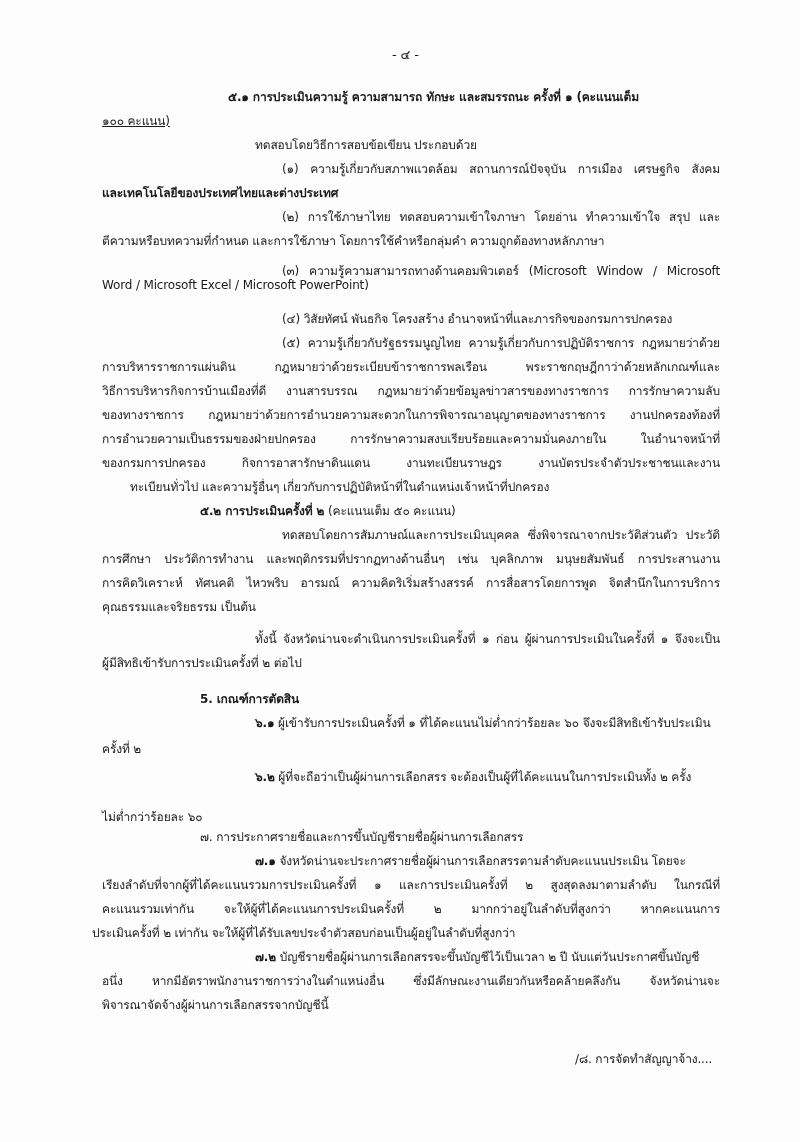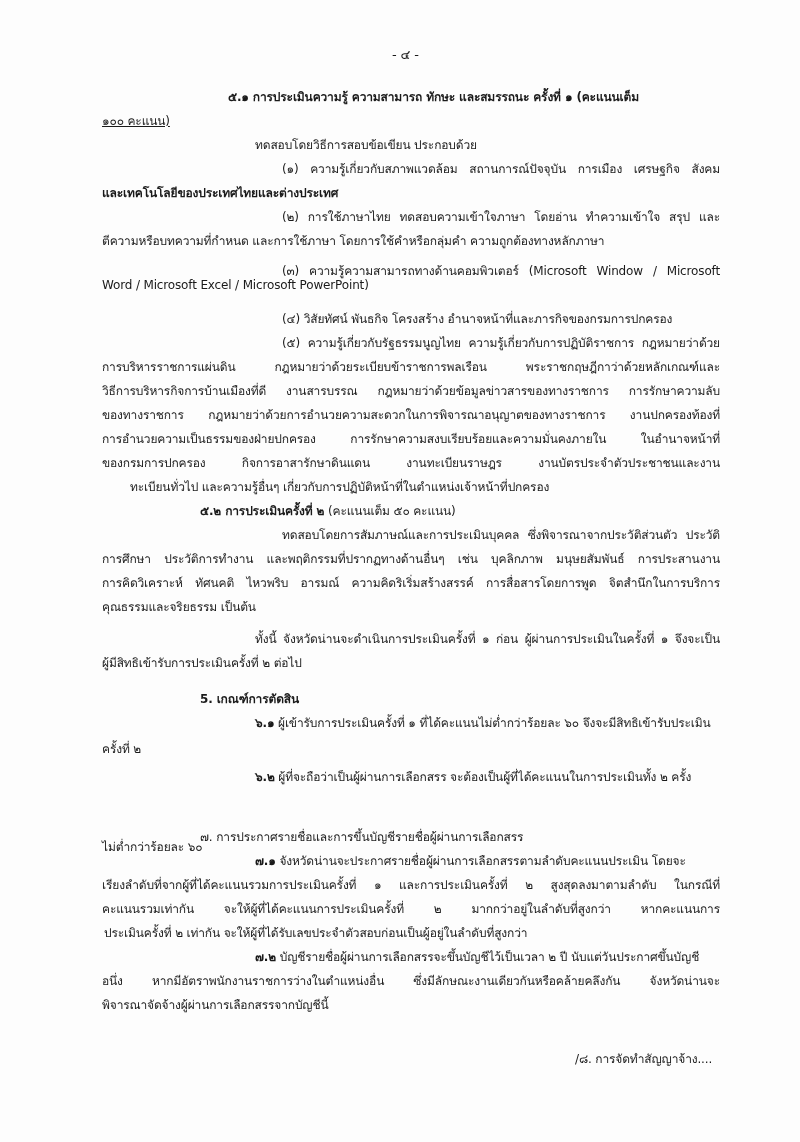--- a/index.html
+++ b/index.html
@@ -57,27 +57,27 @@
 
   <div class="line just" style="left:255px; top:630px; width:465px;">ทั้งนี้ จังหวัดน่านจะดำเนินการประเมินครั้งที่ ๑ ก่อน ผู้ผ่านการประเมินในครั้งที่ ๑ จึงจะเป็น</div>
   <div class="line" style="left:102px; top:654px;">ผู้มีสิทธิเข้ารับการประเมินครั้งที่ ๒ ต่อไป</div>
 
   <div class="line b" style="left:200px; top:690px;">5. เกณฑ์การตัดสิน</div>
 
   <div class="line" style="left:255px; top:714px; width:465px;"><span class="b">๖.๑</span><span> ผู้เข้ารับการประเมินครั้งที่ ๑ ที่ได้คะแนนไม่ต่ำกว่าร้อยละ ๖๐ จึงจะมีสิทธิเข้ารับประเมิน</span></div>
   <div class="line" style="left:102px; top:740px;">ครั้งที่ ๒</div>
 
   <div class="line" style="left:255px; top:768px; width:465px;"><span class="b">๖.๒</span><span> ผู้ที่จะถือว่าเป็นผู้ผ่านการเลือกสรร จะต้องเป็นผู้ที่ได้คะแนนในการประเมินทั้ง ๒ ครั้ง</span></div>
-  <div class="line" style="left:102px; top:838px;">ไม่ต่ำกว่าร้อยละ ๖๐</div>
+  <div class="line" style="left:102px; top:808px;">ไม่ต่ำกว่าร้อยละ ๖๐</div>
 
   <div class="line" style="left:200px; top:828px;">๗. การประกาศรายชื่อและการขึ้นบัญชีรายชื่อผู้ผ่านการเลือกสรร</div>
 
   <div class="line" style="left:255px; top:852px; width:465px;"><span class="b">๗.๑</span><span> จังหวัดน่านจะประกาศรายชื่อผู้ผ่านการเลือกสรรตามลำดับคะแนนประเมิน โดยจะ</span></div>
   <div class="line just" style="left:102px; top:876px; width:618px;">เรียงลำดับที่จากผู้ที่ได้คะแนนรวมการประเมินครั้งที่ ๑ และการประเมินครั้งที่ ๒ สูงสุดลงมาตามลำดับ ในกรณีที่</div>
   <div class="line just" style="left:102px; top:900px; width:618px;">คะแนนรวมเท่ากัน จะให้ผู้ที่ได้คะแนนการประเมินครั้งที่ ๒ มากกว่าอยู่ในลำดับที่สูงกว่า หากคะแนนการ</div>
-  <div class="line" style="left:104px; top:924px;">ประเมินครั้งที่ ๒ เท่ากัน จะให้ผู้ที่ได้รับเลขประจำตัวสอบก่อนเป็นผู้อยู่ในลำดับที่สูงกว่า</div>
+  <div class="line" style="left:92px; top:924px;">ประเมินครั้งที่ ๒ เท่ากัน จะให้ผู้ที่ได้รับเลขประจำตัวสอบก่อนเป็นผู้อยู่ในลำดับที่สูงกว่า</div>
 
   <div class="line" style="left:255px; top:948px; width:465px;"><span class="b">๗.๒</span><span> บัญชีรายชื่อผู้ผ่านการเลือกสรรจะขึ้นบัญชีไว้เป็นเวลา ๒ ปี นับแต่วันประกาศขึ้นบัญชี</span></div>
   <div class="line just" style="left:102px; top:972px; width:618px;">อนึ่ง หากมีอัตราพนักงานราชการว่างในตำแหน่งอื่น ซึ่งมีลักษณะงานเดียวกันหรือคล้ายคลึงกัน จังหวัดน่านจะ</div>
   <div class="line" style="left:102px; top:996px;">พิจารณาจัดจ้างผู้ผ่านการเลือกสรรจากบัญชีนี้</div>
 
   <div class="line" style="left:575px; top:1050px;">/๘. การจัดทำสัญญาจ้าง....</div>
 </div>
 
 </body></html>

